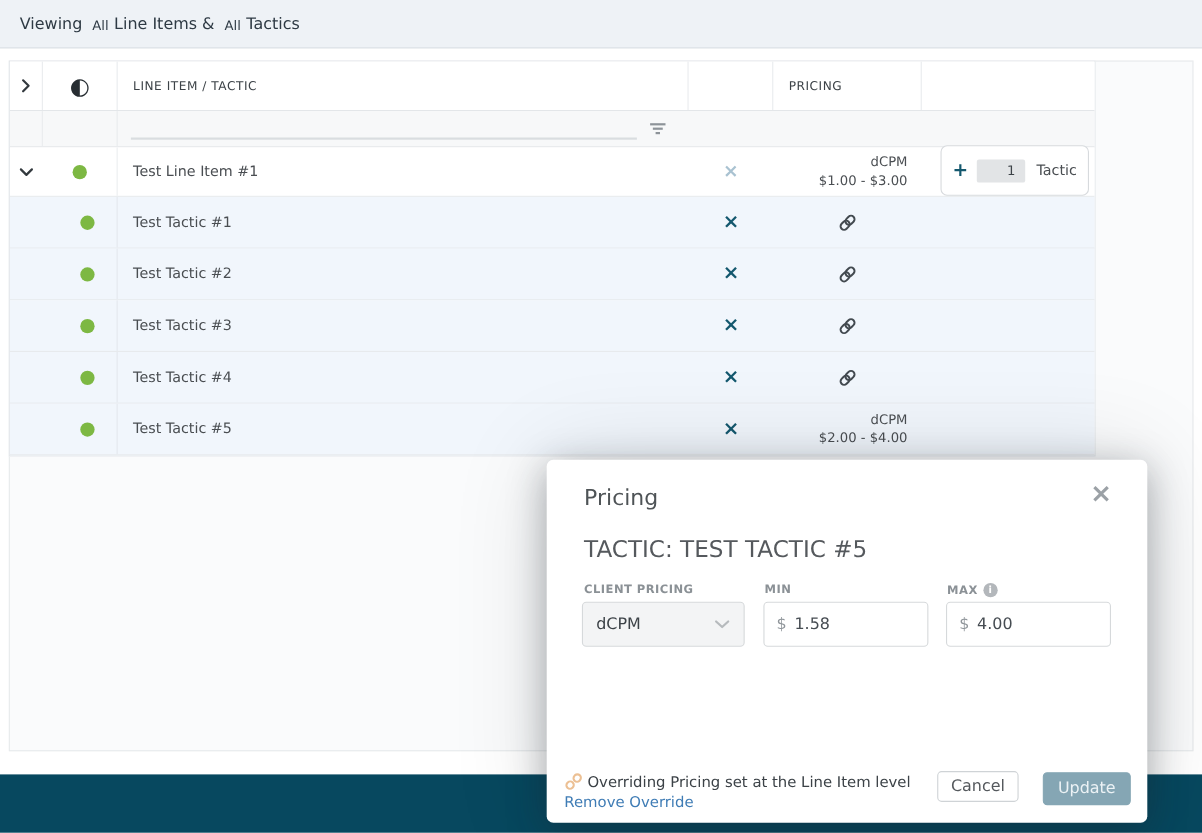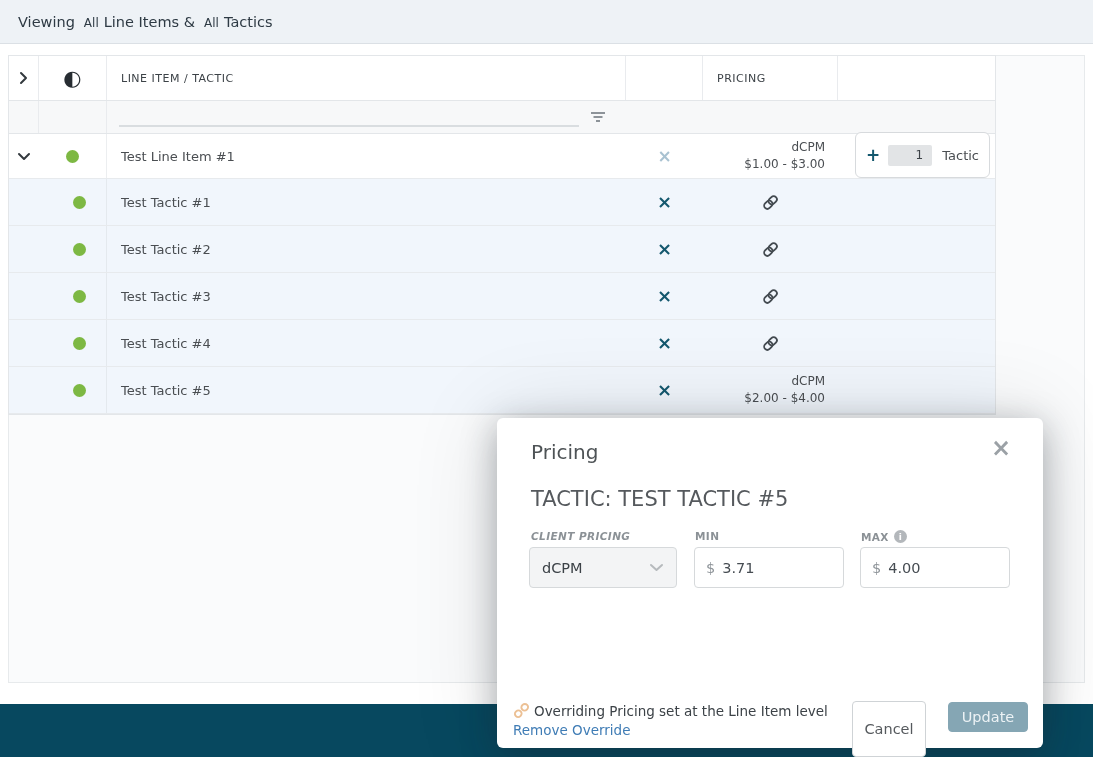--- a/index.html
+++ b/index.html
@@ -100,21 +100,21 @@
     background: #ffffff; border-radius: 6px; z-index: 10;
     box-shadow: 0 8px 34px rgba(30,38,45,.35), 0 0 90px rgba(0,0,0,.12);
   }
   .m-title { position: absolute; left: 34px; top: 22px; font-size: 20px; color: #4e5356; }
   .m-close { position: absolute; right: 32px; top: 18px; font-size: 24px; font-weight: bold;
              color: #9ba1a6; line-height: 1; cursor: pointer; }
   .m-sub   { position: absolute; left: 34px; top: 69px; font-size: 21px; color: #55595d; }
 
   .m-label { position: absolute; font-size: 10.5px; font-weight: bold; letter-spacing: .4px;
              color: #8b9196; top: 112px; display: flex; align-items: center; gap: 5px; }
-  .lab-cp  { left: 34px; font-style: italic; }
+  .lab-cp  { left: 34px; }
   .lab-min { left: 198px; }
   .lab-max { left: 364px; }
   .info-icon { width: 13px; height: 13px; border-radius: 50%; background: #b3b7bb;
                color: #fff; font-size: 9px; font-weight: bold; font-style: normal;
                display: inline-flex; align-items: center; justify-content: center; }
 
   .m-field { position: absolute; top: 129px; height: 41px; border: 1px solid #d6d9db;
              border-radius: 4px; display: flex; align-items: center; font-size: 14.5px; }
   .f-select { left: 32px; width: 148px; background: #f3f4f5; padding: 0 12px;
               justify-content: space-between; cursor: pointer; color: #3c4247; }
@@ -123,21 +123,21 @@
   .f-max { left: 363px; width: 150px; }
   .curr { color: #8f959a; margin-right: 7px; }
 
   .m-note { position: absolute; left: 16px; top: 284px; font-size: 13.5px; color: #3c4247;
             display: flex; align-items: center; gap: 4px; }
   .m-link { position: absolute; left: 16px; top: 304px; font-size: 13.5px; color: #3f7cb5;
             cursor: pointer; }
 
   .btn { position: absolute; border-radius: 4px; font-size: 14.5px;
          display: flex; align-items: center; justify-content: center; cursor: pointer; }
-  .btn-cancel { left: 355px; top: 283px; width: 74px; height: 56px;
+  .btn-cancel { left: 355px; top: 283px; width: 74px; height: 28px;
                 background: #fff; border: 1px solid #cfd3d6; color: #55595d; }
   .btn-update { left: 451px; top: 284px; width: 80px; height: 30px;
                 background: #85a6b4; border: 1px solid #85a6b4; color: #ecf2f5; }
 
   svg { display: block; }
 </style>
 </head>
 <body>
 
 <div class="topbar">
@@ -338,21 +338,21 @@
   </div>
 
   <div class="m-field f-select">
     <span>dCPM</span>
     <svg width="15" height="9" viewBox="0 0 15 9">
         <polyline points="2,2 7.5,7 13,2" fill="none" stroke="#b6babd" stroke-width="2" stroke-linecap="round" stroke-linejoin="round"></polyline>
       </svg>
   </div>
   <div class="m-field f-input f-min">
     <span class="curr">$</span>
-    <span>3.71</span>
+    <span>1.58</span>
   </div>
   <div class="m-field f-input f-max">
     <span class="curr">$</span>
     <span>4.00</span>
   </div>
 
   <div class="m-note">
     <svg width="17" height="17" viewBox="0 0 16 16">
         <g transform="rotate(45 8 8)" fill="none" stroke="#ecc094" stroke-width="1.8">
           <rect x="5" y="0.5" width="6" height="6.4" rx="3"></rect>

